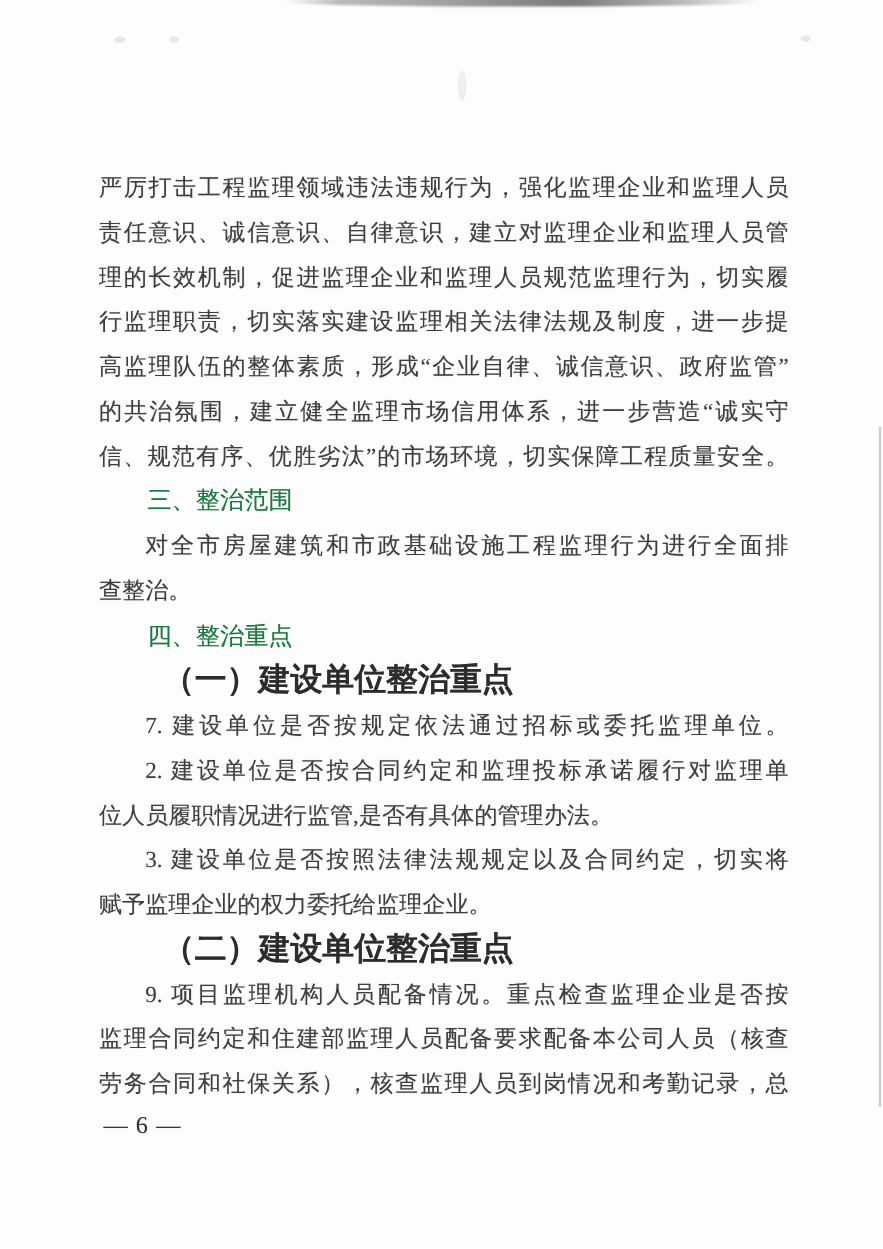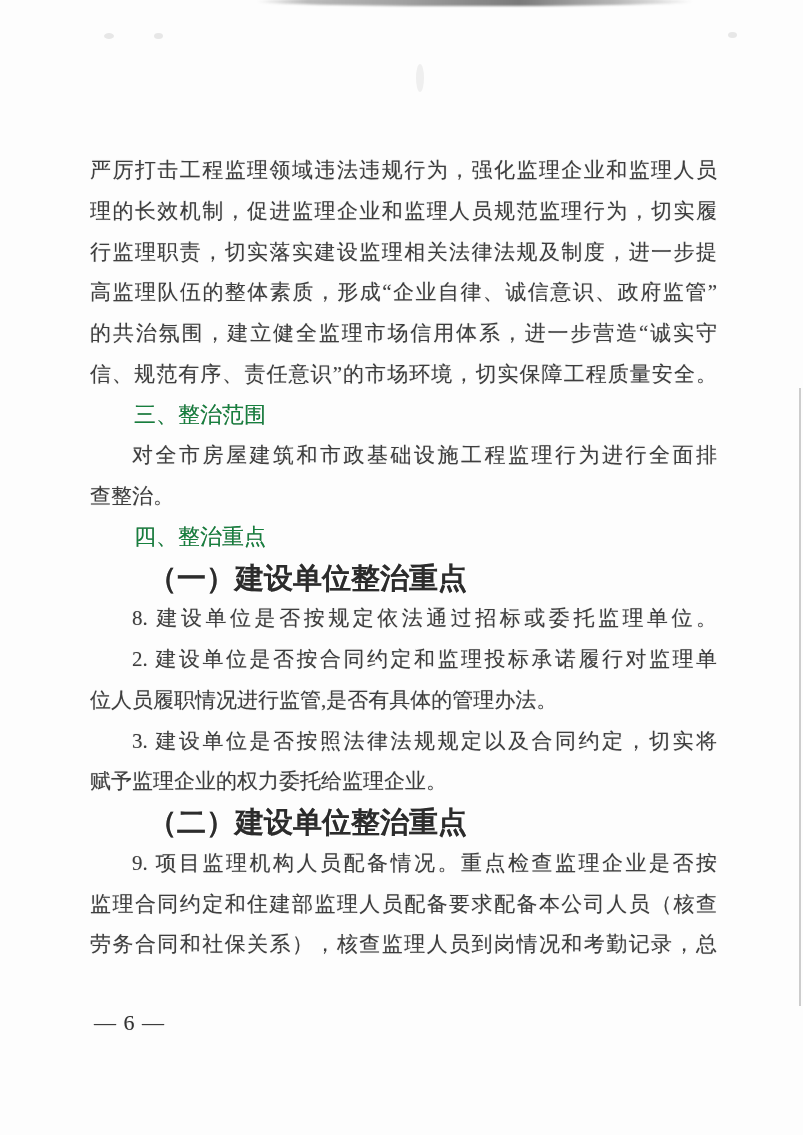--- a/index.html
+++ b/index.html
@@ -103,31 +103,32 @@
 
   <div class="smudge-top"></div>
   <div class="speck s1"></div>
   <div class="speck s2"></div>
   <div class="speck s3"></div>
   <div class="speck s4"></div>
   <div class="edge-line-right"></div>
 
   <div class="doc">
     <div class="ln j">严厉打击工程监理领域违法违规行为，强化监理企业和监理人员</div>
+    <div class="ln j">责任意识、诚信意识、自律意识，建立对监理企业和监理人员管</div>
     <div class="ln j">理的长效机制，促进监理企业和监理人员规范监理行为，切实履</div>
     <div class="ln j">行监理职责，切实落实建设监理相关法律法规及制度，进一步提</div>
     <div class="ln j">高监理队伍的整体素质，形成“企业自律、诚信意识、政府监管”</div>
     <div class="ln j">的共治氛围，建立健全监理市场信用体系，进一步营造“诚实守</div>
-    <div class="ln j">信、规范有序、责任意识”的市场环境，切实保障工程质量安全。</div>
+    <div class="ln j">信、规范有序、优胜劣汰”的市场环境，切实保障工程质量安全。</div>
     <div class="ln hd ind">三、整治范围</div>
     <div class="ln j ind">对全市房屋建筑和市政基础设施工程监理行为进行全面排</div>
     <div class="ln">查整治。</div>
     <div class="ln hd ind">四、整治重点</div>
     <div class="ln sub ind">（一）建设单位整治重点</div>
-    <div class="ln j ind">8. 建设单位是否按规定依法通过招标或委托监理单位。</div>
+    <div class="ln j ind">7. 建设单位是否按规定依法通过招标或委托监理单位。</div>
     <div class="ln j ind">2. 建设单位是否按合同约定和监理投标承诺履行对监理单</div>
     <div class="ln">位人员履职情况进行监管,是否有具体的管理办法。</div>
     <div class="ln j ind">3. 建设单位是否按照法律法规规定以及合同约定，切实将</div>
     <div class="ln">赋予监理企业的权力委托给监理企业。</div>
     <div class="ln sub ind">（二）建设单位整治重点</div>
     <div class="ln j ind">9. 项目监理机构人员配备情况。重点检查监理企业是否按</div>
     <div class="ln j">监理合同约定和住建部监理人员配备要求配备本公司人员（核查</div>
     <div class="ln j">劳务合同和社保关系），核查监理人员到岗情况和考勤记录，总</div>
   </div>
 

